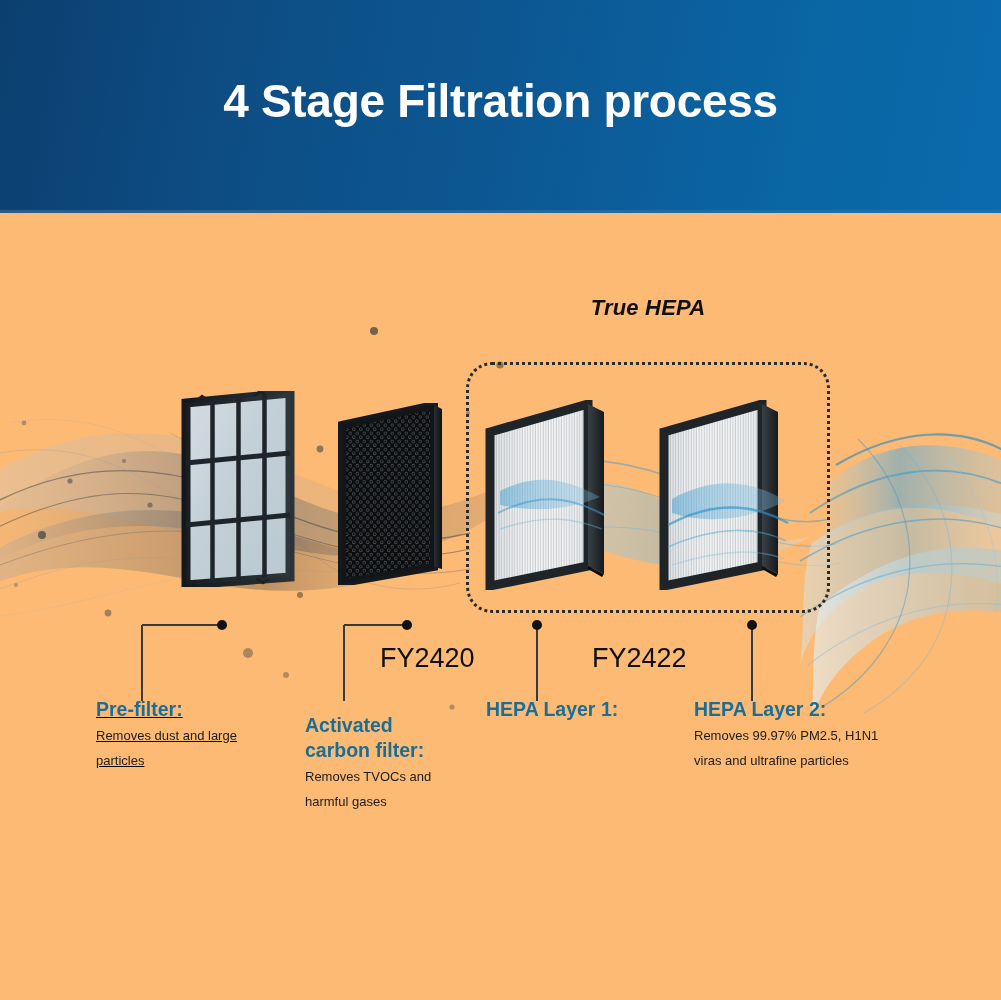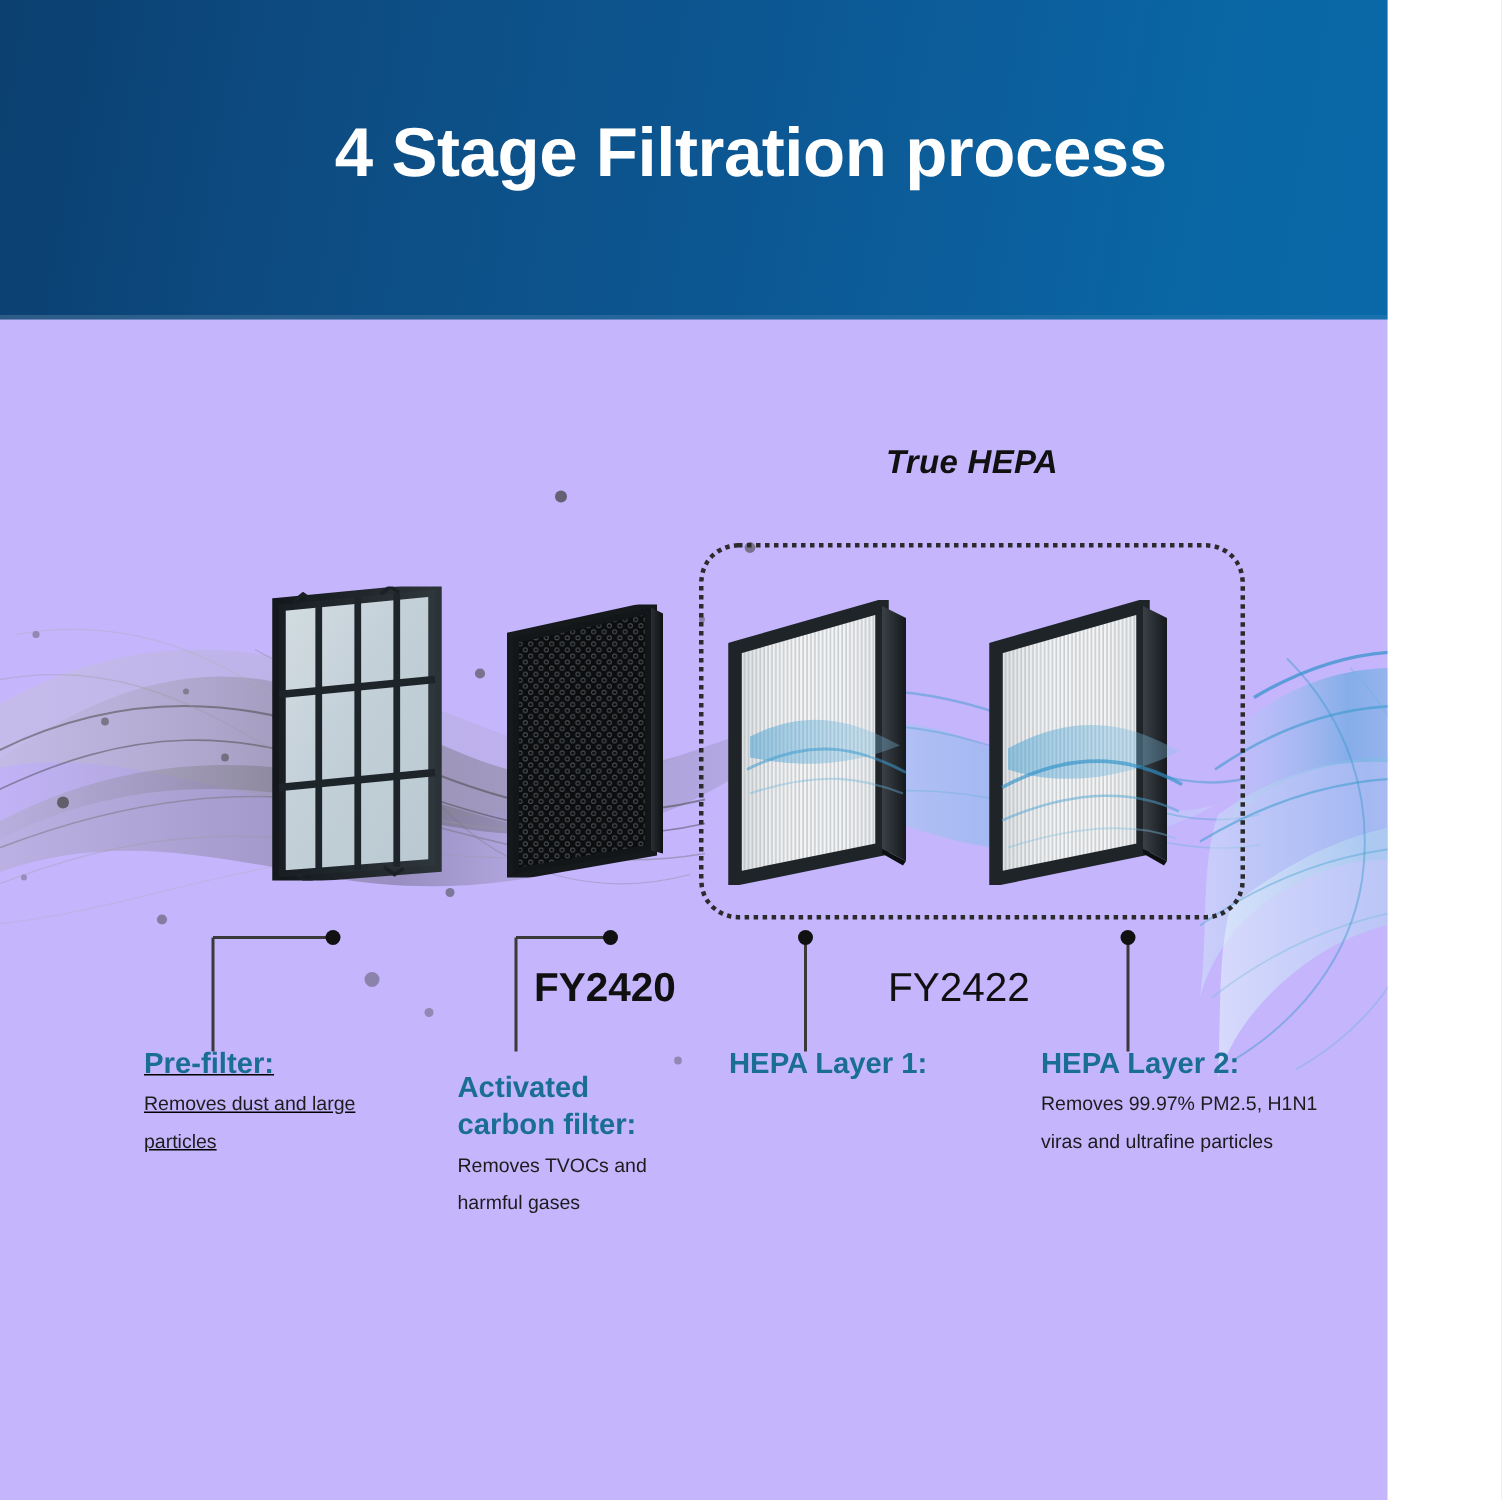--- a/index.html
+++ b/index.html
@@ -5,23 +5,23 @@
   html, body {
     margin: 0;
     padding: 0;
     background: #ffffff;
   }
   body {
     font-family: "Liberation Sans", sans-serif;
   }
   #page {
     position: relative;
-    width: 925px;
+    width: 1001px;
     height: 1000px;
-    background: #c4b5fd;
+    background: #fdba74;
     overflow: hidden;
   }
 
   
   #header-banner {
     position: absolute;
     left: 0;
     top: 0;
     width: 1001px;
     height: 213px;
@@ -404,21 +404,21 @@
       </svg>
     </div>
 
     <div class="leader" style="left:747px; top:404px;">
       <svg width="20" height="90" viewBox="0 0 20 90" xmlns="http://www.w3.org/2000/svg">
         <path d="M5,8 L5,84" fill="none" stroke="#3a3a3a" stroke-width="2"></path>
         <circle cx="5" cy="8" r="5" fill="#111111"></circle>
       </svg>
     </div>
 
-    <div class="part-code" style="left:356px; top:430px;font-weight:bold;">FY2420</div>
+    <div class="part-code" style="left:380px; top:430px;">FY2420</div>
     <div class="part-code" style="left:592px; top:430px;">FY2422</div>
 
     <div class="callout" style="left:96px; top:484px;text-decoration:underline;">
       <p class="c-title">Pre-filter:</p>
       <p class="c-body">Removes dust and large particles</p>
     </div>
 
     <div class="callout" style="left:305px; top:500px; width:150px;">
       <p class="c-title">Activated carbon filter:</p>
       <p class="c-body">Removes TVOCs and harmful gases</p>

